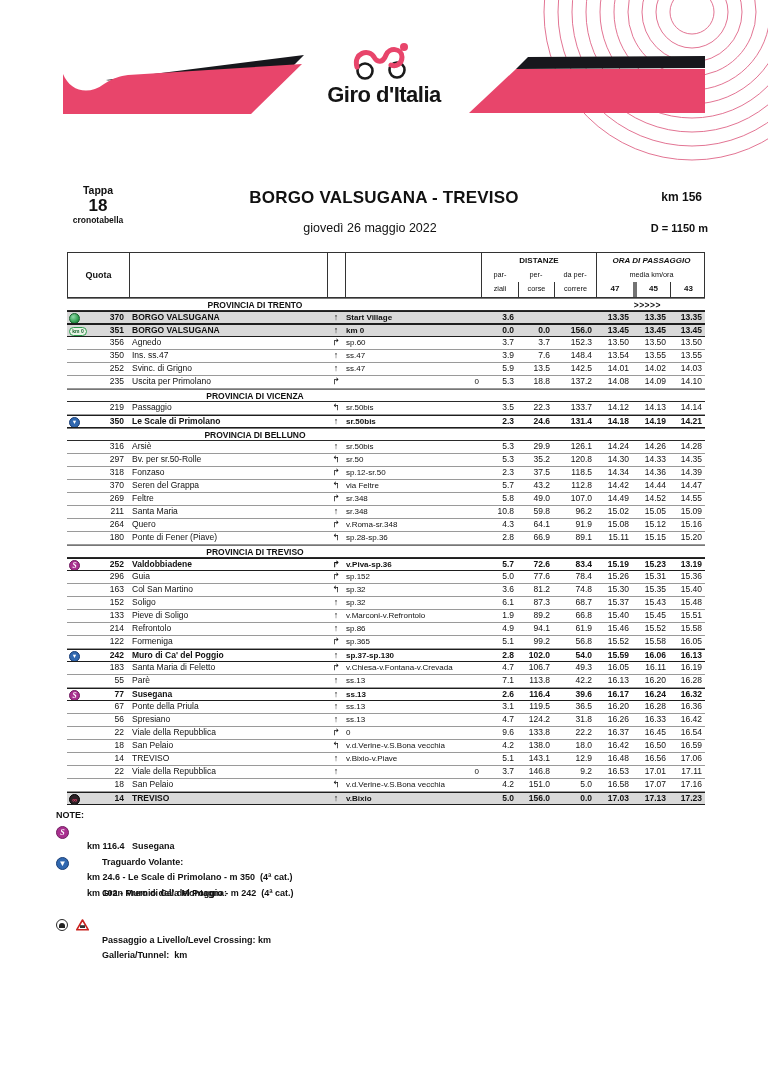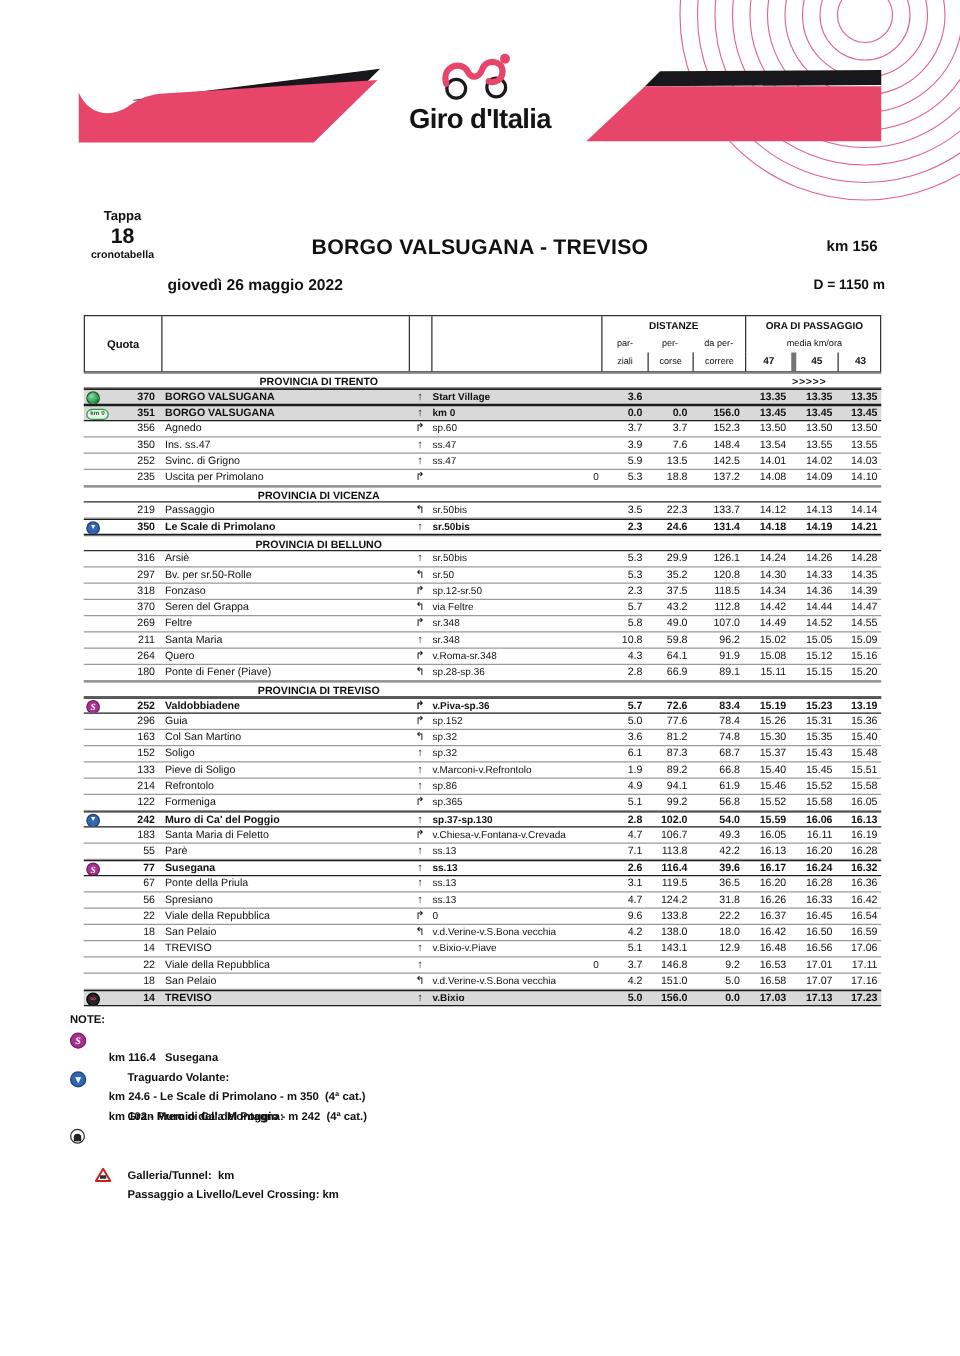--- a/index.html
+++ b/index.html
@@ -8,44 +8,44 @@
 
   
   #deco{position:absolute;left:0;top:0;width:768px;height:178px;}
   .logo-name{position:absolute;left:0;top:82px;width:768px;text-align:center;
              font-size:22px;font-weight:bold;letter-spacing:-0.5px;color:#141414;}
   .logo-tag{position:absolute;left:0;top:108px;width:768px;text-align:center;
             font-size:7.5px;font-weight:bold;letter-spacing:2.6px;color:#141414;}
   .logo-tag .pink{color:#e8406b;}
 
   
-  .tappa{position:absolute;left:64px;top:167px;width:68px;text-align:center;line-height:1.15;}
+  .tappa{position:absolute;left:64px;top:184px;width:68px;text-align:center;line-height:1.15;}
   .tappa .l1{font-size:10.5px;font-weight:bold;}
   .tappa .l2{font-size:17px;font-weight:bold;}
   .tappa .l3{font-size:8.5px;font-weight:bold;}
   .title{position:absolute;left:134px;top:188px;width:500px;text-align:center;
          font-size:17px;font-weight:bold;letter-spacing:0.2px;}
   .kmtot{position:absolute;right:66px;top:190px;font-size:12px;font-weight:bold;}
-  .date{position:absolute;left:134px;top:221px;width:500px;
-        font-size:12.5px;font-weight:bold;}
+  .date{position:absolute;left:120px;top:221px;width:500px;text-align:center;
+        font-size:12.5px;font-weight:normal;}
   .dval{position:absolute;right:60px;top:222px;font-size:11px;font-weight:bold;}
 
   
   #cron{position:absolute;left:67px;top:252px;width:638px;}
   .thead{display:grid;box-sizing:border-box;
          grid-template-columns:30px 32px 198px 18px 120px 16px 36px 36px 42px 37px 37px 36px;
          grid-template-rows:15px 14px 15px;border:1.5px solid #333;}
   .hc{box-sizing:border-box;overflow:hidden;}
   .h-quota{grid-area:1/1/4/3;border-right:1.3px solid #333;display:flex;align-items:center;
            justify-content:center;font-weight:bold;font-size:9px;}
   .h-name{grid-area:1/3/4/4;border-right:1.3px solid #333;}
   .h-arrow{grid-area:1/4/4/5;border-right:1.3px solid #333;}
   .h-road{grid-area:1/5/4/7;border-right:1.3px solid #333;}
   .h-dist{grid-area:1/7/2/10;text-align:center;font-weight:bold;font-size:8px;line-height:15px;}
-  .h-ora{grid-area:1/10/2/13;text-align:center;font-weight:bold;font-size:8px;line-height:15px;border-left:1.3px solid #333;}
+  .h-ora{grid-area:1/10/2/13;text-align:center;font-weight:bold;font-size:8px;line-height:15px;border-left:1.3px solid #333;font-style:italic;}
   .h-p1{grid-area:2/7;}.h-p2{grid-area:2/8;}.h-p3{grid-area:2/9;}
   .h-sub{text-align:center;font-size:7.3px;line-height:13px;}
   .h-media{grid-area:2/10/3/13;border-left:1.3px solid #333;text-align:center;font-size:7.3px;line-height:13px;}
   .h-z1{grid-area:3/7;}.h-z2{grid-area:3/8;border-left:1px solid #333;}.h-z3{grid-area:3/9;border-left:1px solid #333;}
   .h-s47{grid-area:3/10;border-left:1.3px solid #333;}
   .h-s45{grid-area:3/11;border-left:4px solid #737373;}
   .h-s43{grid-area:3/12;border-left:1px solid #333;}
   .h-spd{text-align:center;font-weight:bold;font-size:8px;line-height:14px;}
 
   .trow{display:grid;box-sizing:border-box;height:13px;line-height:11.5px;
@@ -674,27 +674,27 @@
       <span class="ntext">Traguardo Volante:</span>
     </div>
     <div class="nline sub"><span class="ntext">km 116.4   Susegana</span></div>
     <div class="nline">
       <span class="nicon"><span class="ricon icon-gpm">▼</span></span>
       <span class="ntext">Gran Premio della Montagna:</span>
     </div>
     <div class="nline sub"><span class="ntext">km 24.6 - Le Scale di Primolano - m 350  (4ª cat.)</span></div>
     <div class="nline sub"><span class="ntext">km 102 - Muro di Ca' del Poggio - m 242  (4ª cat.)</span></div>
     <div class="nline">
-      <span class="nicon"><span class="icon-tunnel"></span></span>
-      <span class="ntext">Galleria/Tunnel:  km</span>
-    </div>
-    <div class="nline">
       <span class="nicon">
         <svg width="13" height="12">
           <path d="M6.5 1 L12.3 10.8 L0.7 10.8 Z" fill="#fff" stroke="#c9221e" stroke-width="1.6" stroke-linejoin="round"></path>
           <rect x="4" y="6.2" width="5" height="2.8" fill="#333"></rect>
         </svg>
       </span>
       <span class="ntext">Passaggio a Livello/Level Crossing: km</span>
     </div>
+    <div class="nline">
+      <span class="nicon"><span class="icon-tunnel"></span></span>
+      <span class="ntext">Galleria/Tunnel:  km</span>
+    </div>
   </div>
 
 </div>
 
 </body></html>

